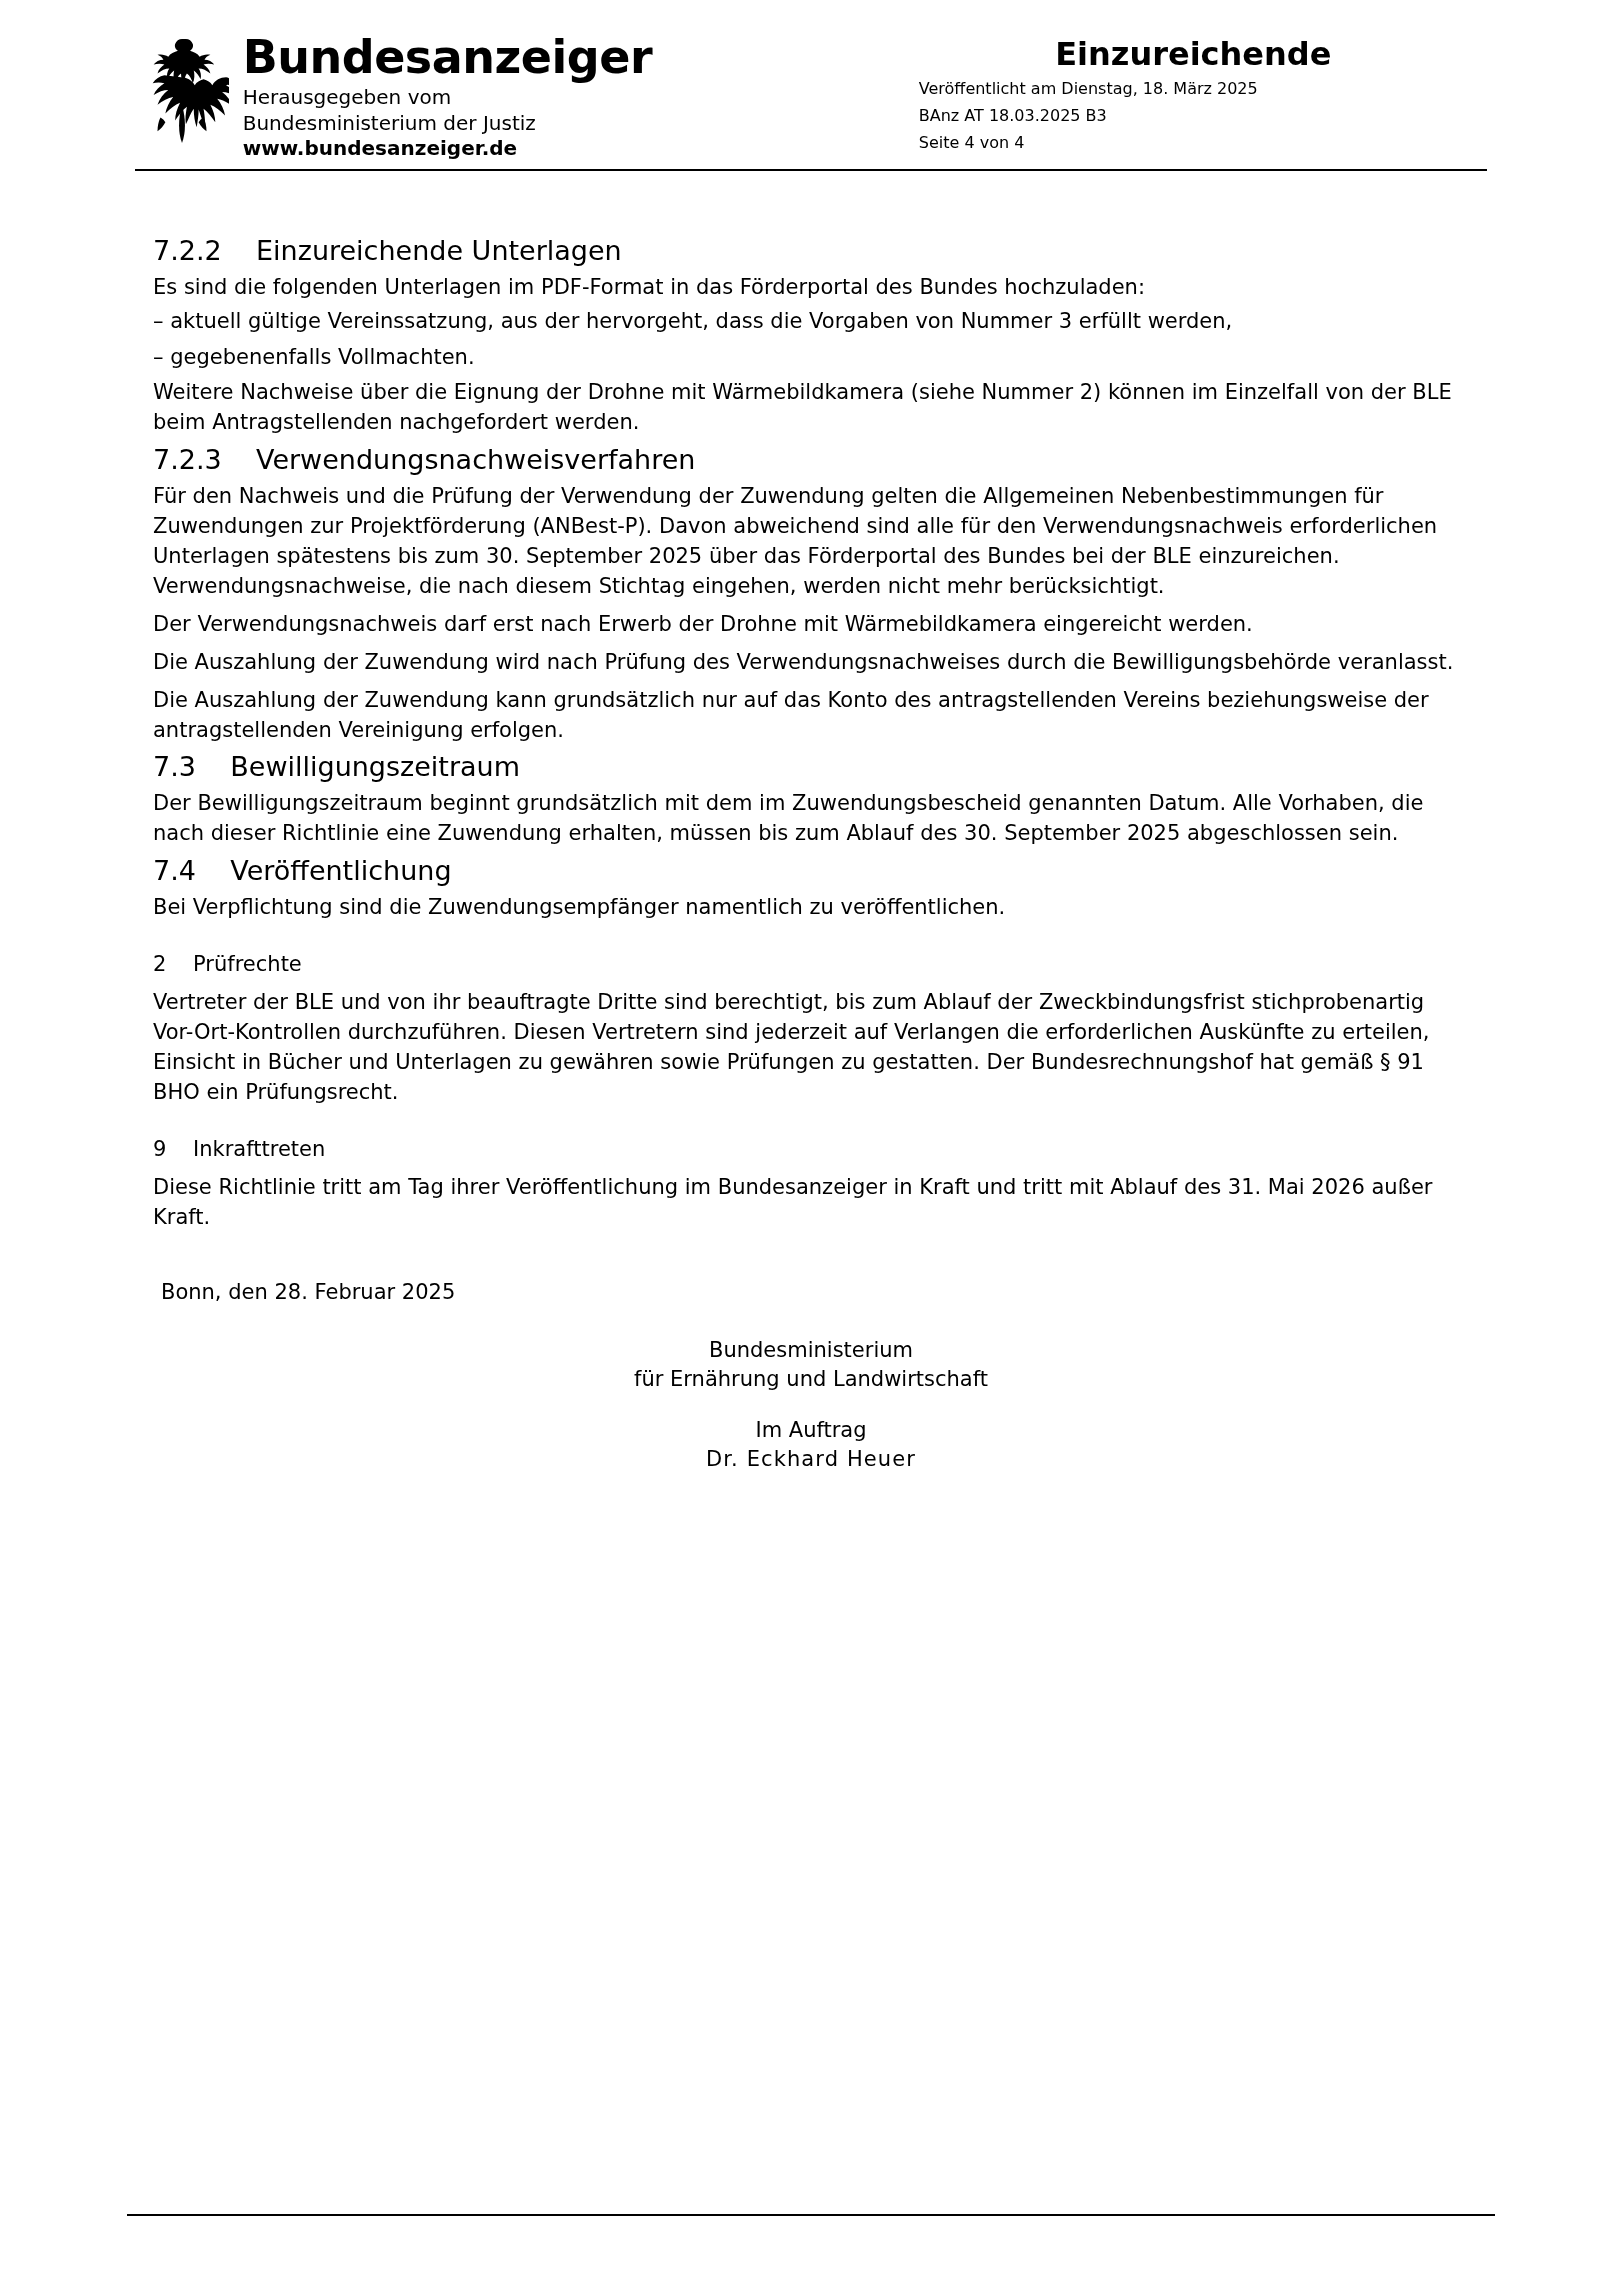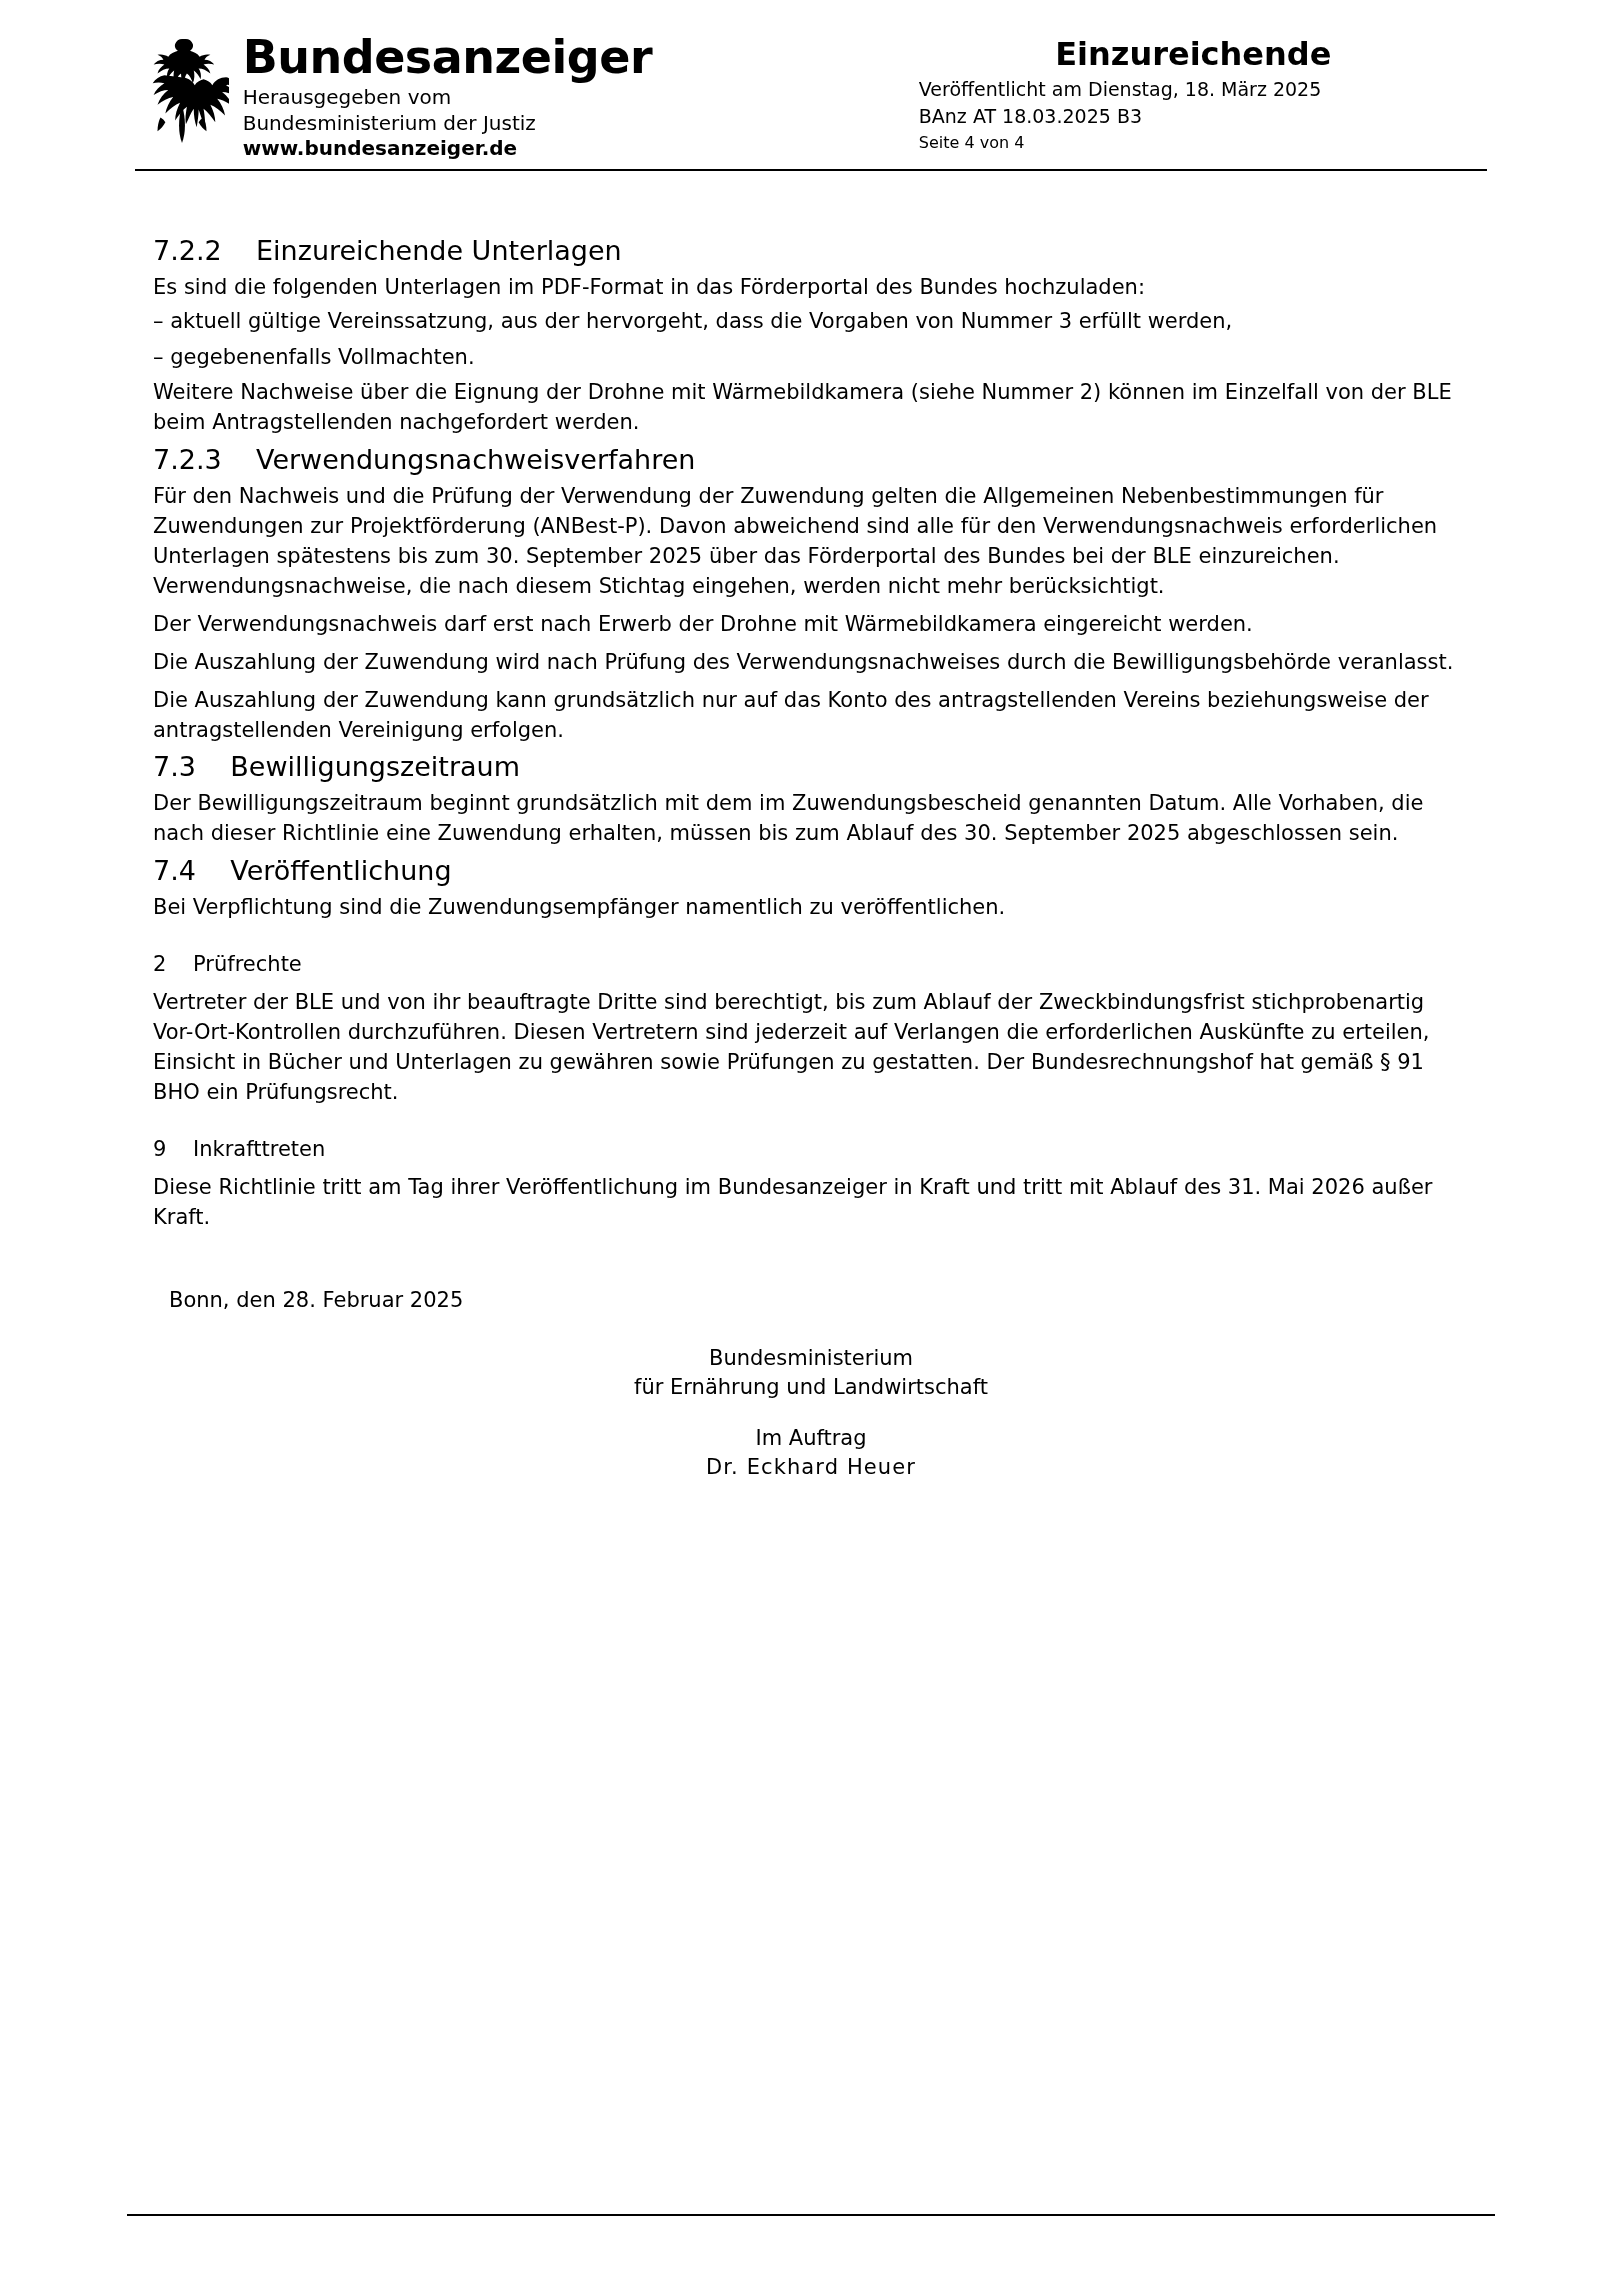--- a/index.html
+++ b/index.html
@@ -70,21 +70,21 @@
   }
   .pub-title {
     font-weight: bold;
     font-size: 32px;
     line-height: 43px;
     text-align: center;
     width: 549px;
     margin-left: 9.8px;
   }
   .pub-line {
-    font-size: 19px;
+    font-size: 16px;
     line-height: 26.5px;
   }
   .pub-indent {
     padding-left: 9.8px;
   }
   .pub-page {
     font-size: 16px;
     line-height: 26.5px;
     padding-left: 9.8px;
     margin-top: 1px;
@@ -126,21 +126,21 @@
     padding-left: 21.6px;
     text-indent: -21.6px;
   }
   .gap-md { height: 19.6px; }
   .gap-lg { height: 29px; }
   .sect-head {
     margin: 0 0 7.8px 0;
     white-space: pre;
   }
   .place {
-    margin: 16px;
+    margin: 8px;
   }
   .center-block {
     text-align: center;
     margin-top: 29px;
   }
   .center-block div {
     line-height: 29px;
   }
   .signer {
     letter-spacing: 1.1px;

